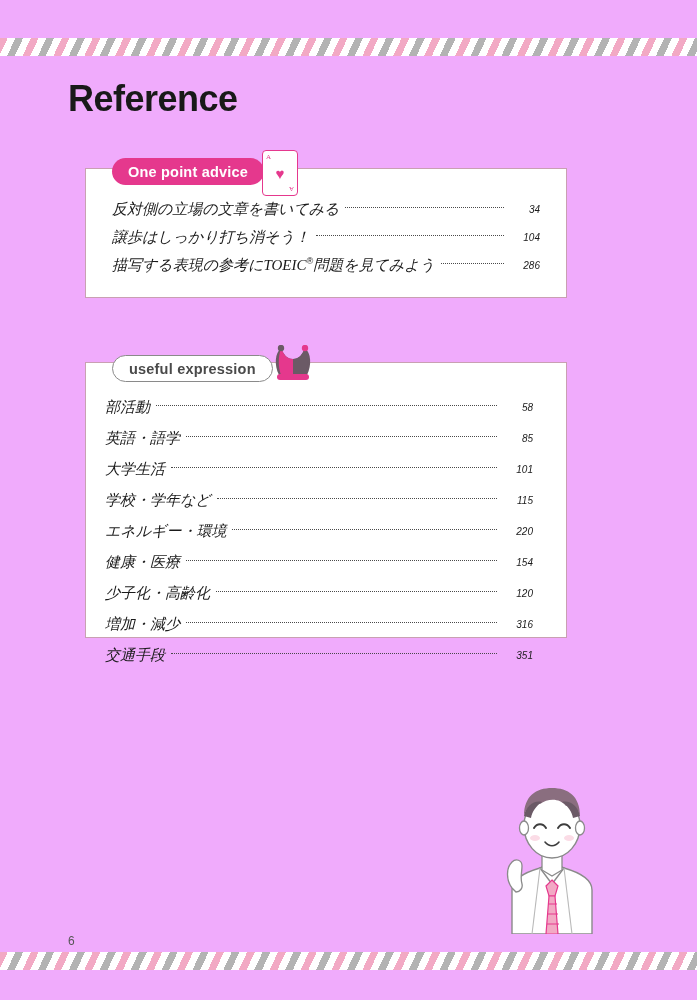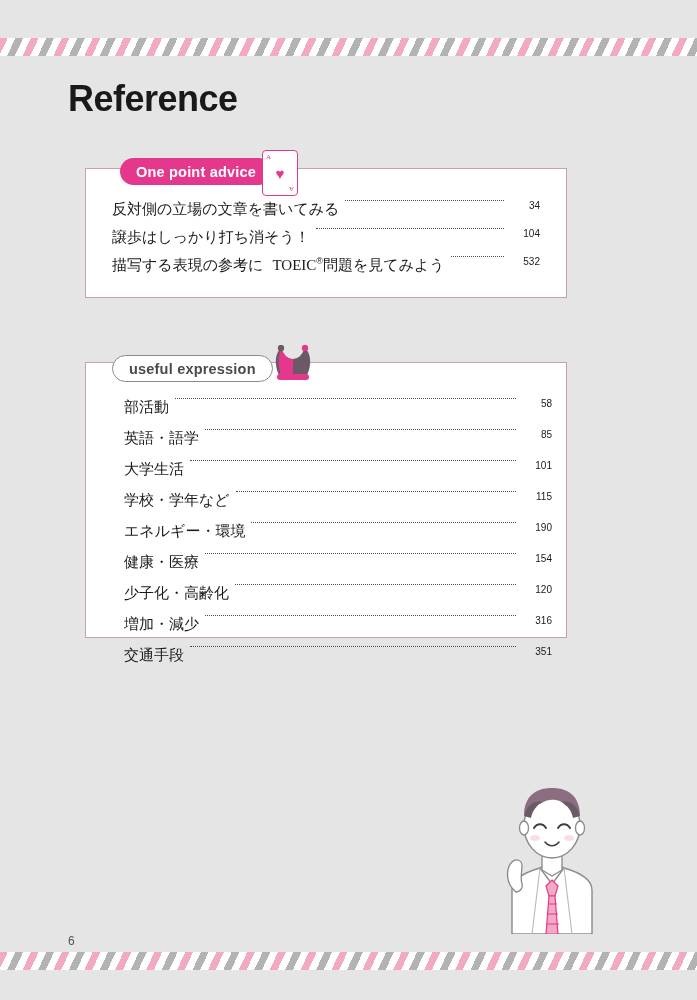--- a/index.html
+++ b/index.html
@@ -7,21 +7,21 @@
     padding: 0;
     background: #cfcfcf;
   }
   body {
     font-family: "Liberation Sans", sans-serif;
   }
   .page {
     position: relative;
     width: 697px;
     height: 1000px;
-    background: #e5e5e5;
+    background: #f0abfc;
     overflow: hidden;
     box-sizing: border-box;
   }
 
   
   .stripe-bar {
     position: absolute;
     left: 0;
     width: 697px;
     height: 18px;
@@ -76,21 +76,21 @@
     border-radius: 14px;
     display: flex;
     align-items: center;
     padding: 0 16px;
     font-weight: bold;
     font-size: 14.5px;
     letter-spacing: 0.2px;
     white-space: nowrap;
   }
   .tab-advice {
-    left: 120px;
+    left: 112px;
     top: 158px;
     background: #e5388d;
     color: #ffffff;
   }
   .tab-useful {
     left: 112px;
     top: 355px;
     background: #ffffff;
     color: #4a4a4a;
     border: 1.5px solid #8a8a8a;
@@ -138,25 +138,26 @@
 
   
   .list {
     position: absolute;
     left: 0;
     right: 0;
     top: 0;
   }
   .entry {
     display: flex;
-    align-items: flex-start;
+    align-items: center;
     font-size: 15px;
     color: #1a1a1a;
     margin-bottom: 9px;
     font-family: "Liberation Sans", "DejaVu Sans", sans-serif;
+    font-style: italic;
   }
   .entry .label {
     white-space: nowrap;
   }
   .entry .dots {
     flex: 1 1 auto;
     border-bottom: 1.5px dotted #4a4a4a;
     margin: 0 6px 5px 6px;
     min-width: 10px;
   }
@@ -165,32 +166,31 @@
     min-width: 30px;
     text-align: right;
     font-size: 10px;
   }
   .sup {
     font-size: 9px;
     vertical-align: super;
   }
   .toeic {
     font-family: "Liberation Serif", serif;
-    margin-left: 9px;
   }
 
   .list-1 {
     position: absolute;
     left: 112px;
     top: 200px;
     width: 428px;
   }
   .list-2 {
     position: absolute;
-    left: 124px;
+    left: 105px;
     top: 398px;
     width: 428px;
   }
   .list-2 .entry { margin-bottom: 12px; }
 
   
   .page-number {
     position: absolute;
     left: 68px;
     top: 934px;
@@ -236,21 +236,21 @@
       <span class="page-num">34</span>
     </div>
     <div class="entry">
       <span class="label">譲歩はしっかり打ち消そう！</span>
       <span class="dots"></span>
       <span class="page-num">104</span>
     </div>
     <div class="entry">
       <span class="label"><span>描写する表現の参考に</span><span class="toeic">TOEIC</span><span class="sup">®</span><span>問題を見てみよう</span></span>
       <span class="dots"></span>
-      <span class="page-num">532</span>
+      <span class="page-num">286</span>
     </div>
   </div>
 
   <div class="section section-2"></div>
 
   <div class="tab tab-useful">
     <span>useful expression</span>
   </div>
 
   <div class="jester-icon">
@@ -281,21 +281,21 @@
       <span class="page-num">101</span>
     </div>
     <div class="entry">
       <span class="label">学校・学年など</span>
       <span class="dots"></span>
       <span class="page-num">115</span>
     </div>
     <div class="entry">
       <span class="label">エネルギー・環境</span>
       <span class="dots"></span>
-      <span class="page-num">190</span>
+      <span class="page-num">220</span>
     </div>
     <div class="entry">
       <span class="label">健康・医療</span>
       <span class="dots"></span>
       <span class="page-num">154</span>
     </div>
     <div class="entry">
       <span class="label">少子化・高齢化</span>
       <span class="dots"></span>
       <span class="page-num">120</span>

